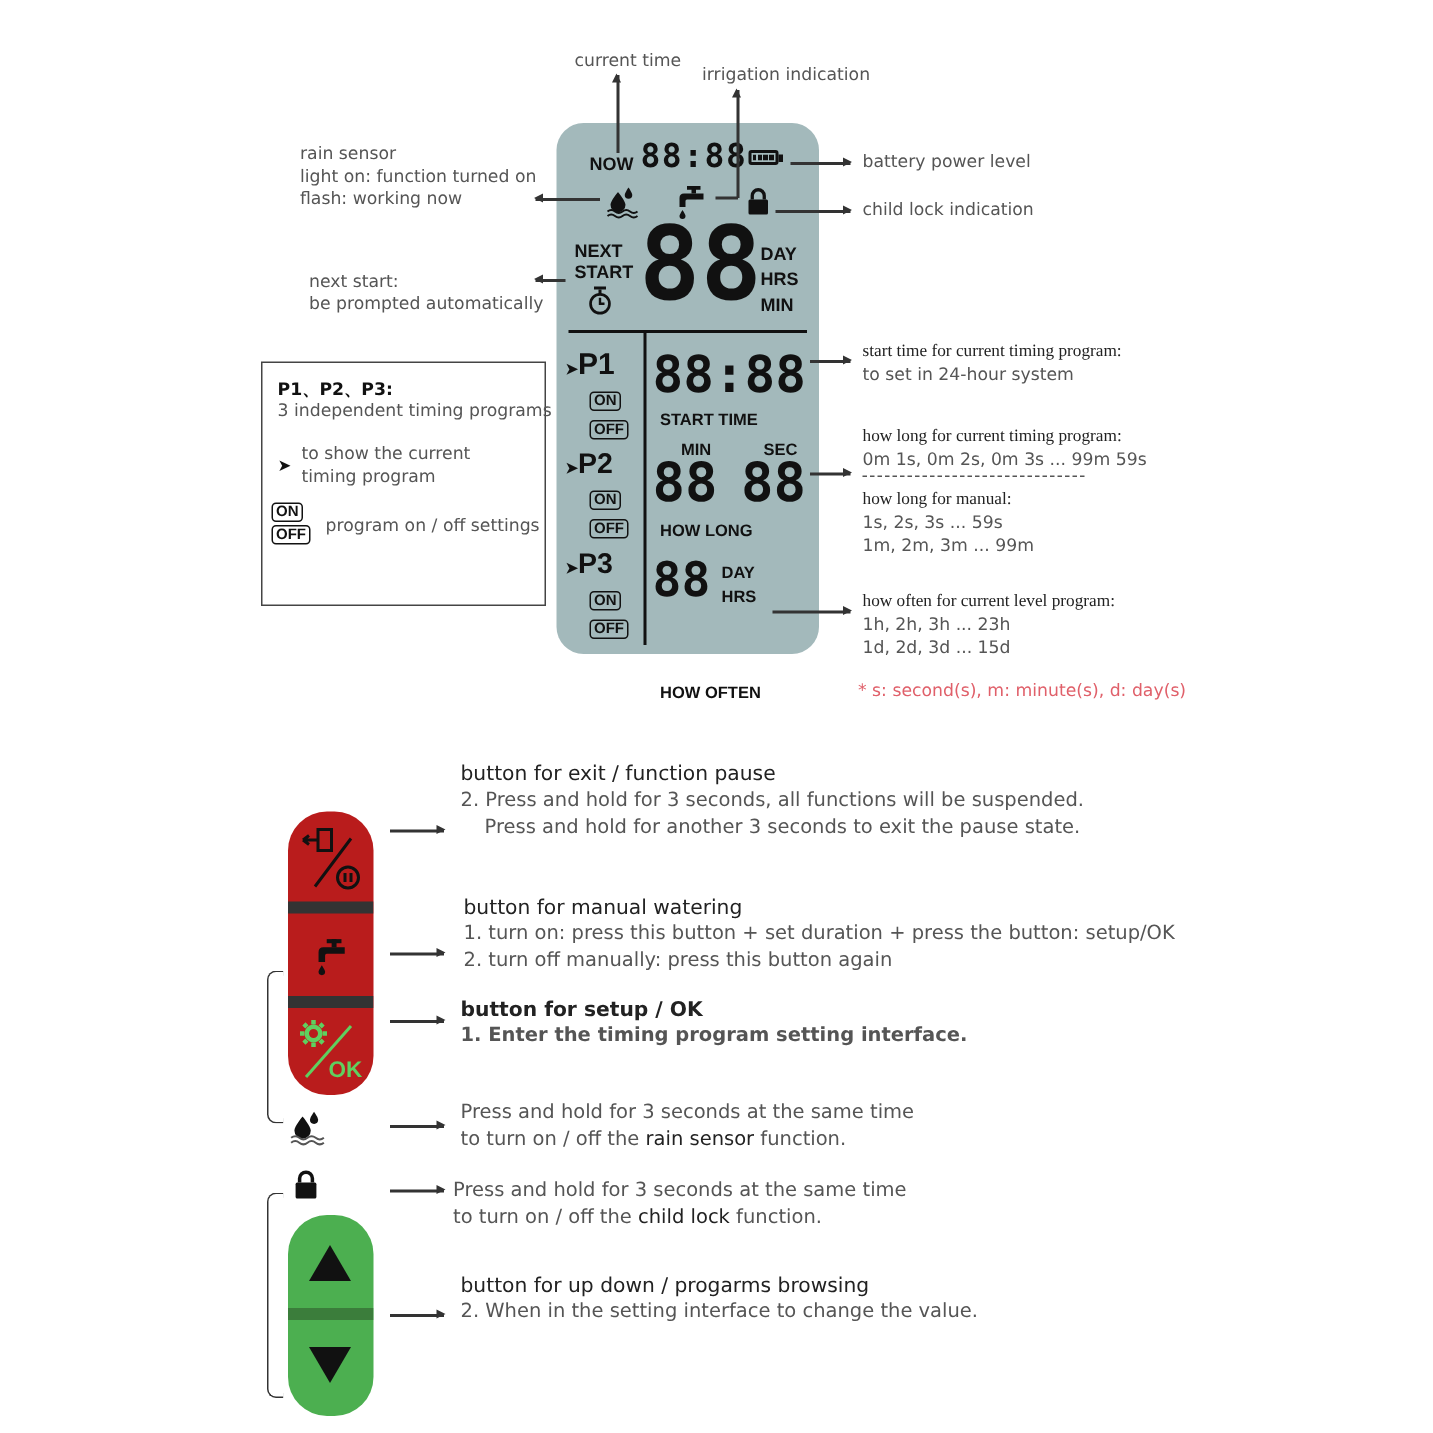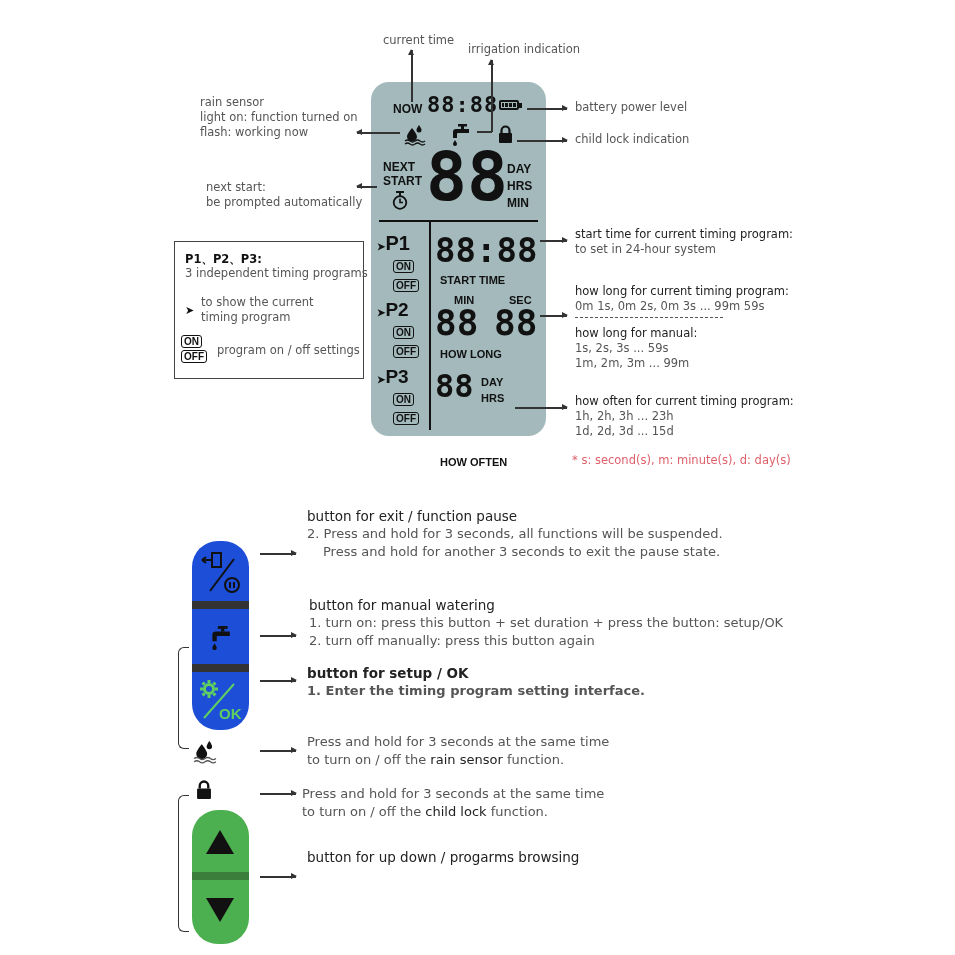--- a/index.html
+++ b/index.html
@@ -1,19 +1,19 @@
 <!DOCTYPE html>
 <html><head>
 <meta charset="utf-8">
 <style>
   html,body{margin:0;padding:0;background:#fff;}
   body{width:955px;height:955px;position:relative;overflow:hidden;font-family:"DejaVu Sans","Liberation Sans",sans-serif;color:#555;}
   .abs{position:absolute;}
   .ann{font-size:11.5px;color:#555;line-height:15px;white-space:nowrap;}
-  .ann .hd{color:#222;}
+  .ann .hd{color:#222;font-family:Liberation Serif, serif;}
   .lcd{position:absolute;left:371px;top:82px;width:175px;height:354px;background:#a3b9bb;border-radius:18px;}
   .seg{font-family:"DejaVu Sans Mono","Liberation Mono",monospace;color:#111;font-weight:bold;letter-spacing:1px;}
   .lbl{font-family:"Liberation Sans",sans-serif;font-weight:bold;color:#111;font-size:11px;}
   .onoff{display:inline-block;border:1.5px solid #111;border-radius:3px;font-family:"Liberation Sans",sans-serif;font-weight:bold;font-size:10px;line-height:11px;padding:0 2px;color:#111;}
   .line{position:absolute;background:#333;}
   .arrowR::after{content:"";position:absolute;right:-1px;top:-3px;border-left:6px solid #333;border-top:3.5px solid transparent;border-bottom:3.5px solid transparent;}
   .arrowL::after{content:"";position:absolute;left:-1px;top:-3px;border-right:6px solid #333;border-top:3.5px solid transparent;border-bottom:3.5px solid transparent;}
   .arrowU::after{content:"";position:absolute;left:-3px;top:-1px;border-bottom:6px solid #333;border-left:3.5px solid transparent;border-right:3.5px solid transparent;}
   .btxt{font-size:13px;line-height:18px;color:#555;white-space:nowrap;}
   .btxt .hd{color:#222;font-size:13.5px;}
@@ -131,40 +131,40 @@
 </div>
 <div class="abs" style="left:575px;top:317px;width:148px;border-top:1.5px dashed #555;"></div>
 <div class="abs ann" style="left:575px;top:326px;">
   <div class="hd">how long for manual:</div>
   <div>1s, 2s, 3s ... 59s</div>
   <div>1m, 2m, 3m ... 99m</div>
 </div>
 
 <div class="line arrowR" style="left:515px;top:407px;width:52px;height:1.5px;"></div>
 <div class="abs ann" style="left:575px;top:394px;">
-  <div class="hd">how often for current timing program:</div>
+  <div class="hd">how often for current level program:</div>
   <div>1h, 2h, 3h ... 23h</div>
   <div>1d, 2d, 3d ... 15d</div>
 </div>
 <span class="abs ann" style="left:572px;top:453px;color:#e0606a;">* s: second(s),   m: minute(s),  d: day(s)</span>
 
-<div class="abs" style="left:174px;top:241px;width:190px;height:138px;border:1.5px solid #444;box-sizing:border-box;">
+<div class="abs" style="left:174px;top:241px;width:190px;height:163px;border:1.5px solid #444;box-sizing:border-box;">
   <div class="abs ann" style="left:10px;top:10px;color:#111;font-weight:bold;">P1、P2、P3:</div>
   <div class="abs ann" style="left:10px;top:24px;">3 independent timing programs</div>
   <span class="abs" style="left:10px;top:62px;font-size:11px;color:#111;">➤</span>
   <div class="abs ann" style="left:26px;top:53px;">
     <div>to show the current</div>
     <div>timing program</div>
   </div>
   <span class="abs onoff" style="left:6px;top:93px;">ON</span>
   <span class="abs onoff" style="left:6px;top:108px;">OFF</span>
   <span class="abs ann" style="left:42px;top:101px;">program on / off settings</span>
 </div>
 
-<div class="abs" style="left:192px;top:541px;width:57px;height:189px;background:#1d4ed8;border-radius:26px;overflow:hidden;">
+<div class="abs" style="left:192px;top:541px;width:57px;height:189px;background:#b91c1c;border-radius:26px;overflow:hidden;">
   <div class="abs" style="left:0;top:0;width:57px;height:60px;">
     <svg class="abs" style="left:8px;top:10px" width="42" height="44" viewBox="0 0 42 44">
       <rect x="12" y="2" width="9" height="14" stroke="#111" stroke-width="2" fill="none"></rect>
       <path d="M2 9 H12 M2 9 l4 -3 M2 9 l4 3" stroke="#111" stroke-width="2" fill="none"></path>
       <path d="M10 40 L34 8" stroke="#111" stroke-width="2"></path>
       <circle cx="32" cy="34" r="7" stroke="#111" stroke-width="2" fill="none"></circle>
       <path d="M30 31 v6 M34 31 v6" stroke="#111" stroke-width="2"></path>
     </svg>
   </div>
   <div class="abs" style="left:0;top:60px;width:57px;height:8px;background:#333;"></div>
@@ -237,13 +237,14 @@
 <div class="abs btxt" style="left:307px;top:733px;">
   <div>Press and hold for 3 seconds at the same time</div>
   <div><span>to turn on / off the </span><b>rain sensor</b><span> function.</span></div>
 </div>
 <div class="abs btxt" style="left:302px;top:785px;">
   <div>Press and hold for 3 seconds at the same time</div>
   <div><span>to turn on / off the </span><b>child lock</b><span> function.</span></div>
 </div>
 <div class="abs btxt" style="left:307px;top:848px;">
   <div class="hd">button for up down / progarms browsing</div>
+  <div>2. When in the setting interface to change the value.</div>
 </div>
 
 </body></html>

